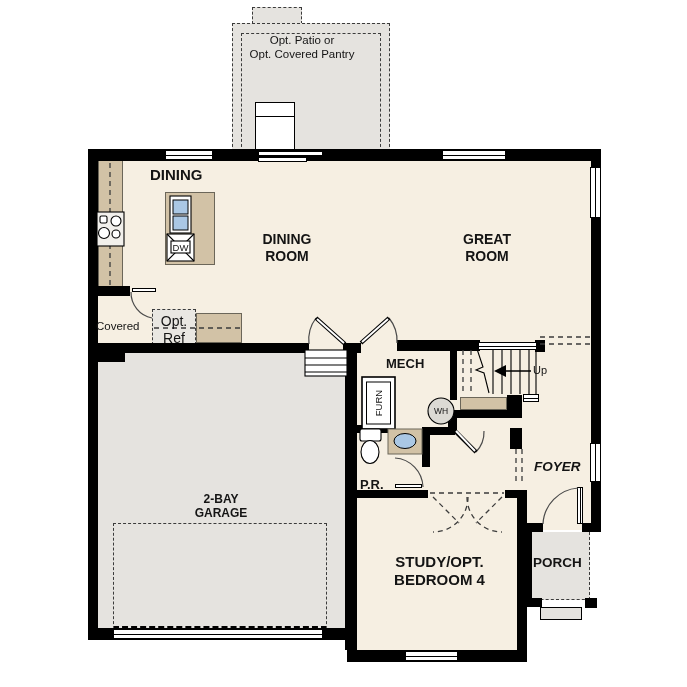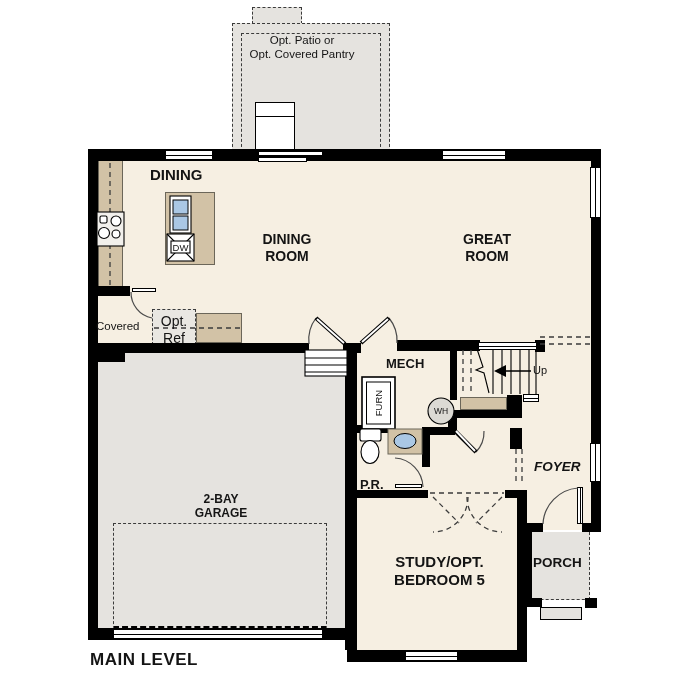--- a/index.html
+++ b/index.html
@@ -196,27 +196,26 @@
     </g>
   </svg>
 
   <div class="lbl b" style="left:150px;top:166px;font-size:15px;">DINING</div>
   <div class="lbl b ctr" style="left:252px;top:231px;width:70px;font-size:14px;">DINING ROOM</div>
   <div class="lbl b ctr" style="left:452px;top:231px;width:70px;font-size:14px;">GREAT ROOM</div>
   <div class="lbl b" style="left:386px;top:356px;font-size:13px;">MECH</div>
   <div class="lbl b ctr" style="left:185px;top:492px;width:72px;font-size:12px;">2-BAY GARAGE</div>
   <div class="lbl b" style="left:360px;top:477px;font-size:13px;">P.R.</div>
   <div class="lbl b" style="left:534px;top:459px;font-size:13.5px;font-style:italic;">FOYER</div>
-  <div class="lbl b ctr" style="left:382px;top:553px;width:115px;font-size:15px;">STUDY/OPT. BEDROOM 5</div>
+  <div class="lbl b ctr" style="left:382px;top:553px;width:115px;font-size:15px;">STUDY/OPT. BEDROOM 4</div>
   <div class="lbl b" style="left:533px;top:555px;font-size:13.5px;">PORCH</div>
   <div class="lbl" style="left:96px;top:320px;font-size:11.5px;">Covered</div>
 
   <div class="lbl ctr" style="left:242px;top:34px;width:120px;font-size:11.5px;">Opt. Patio or</div>
   <div class="lbl ctr" style="left:242px;top:48px;width:120px;font-size:11.5px;">Opt. Covered Pantry</div>
 
   <div class="lbl ctr" style="left:158px;top:313px;width:32px;font-size:14px;">Opt. Ref</div>
   <div class="lbl ctr" style="left:171px;top:242px;width:19px;font-size:9.5px;">DW</div>
   <div class="lbl ctr" style="left:360px;top:385px;width:38px;height:36px;display:flex;align-items:center;justify-content:center;transform:rotate(-90deg);font-size:9.5px;">FURN</div>
   <div class="lbl ctr" style="left:432px;top:406px;width:18px;font-size:8.5px;">WH</div>
   <div class="lbl" style="left:533px;top:364px;font-size:11px;">Up</div>
 
-  <div class="lbl b" style="left:90px;top:650px;font-size:17px;letter-spacing:0.5px;">MAIN LEVEL</div>
 </div>
 
 </body></html>

